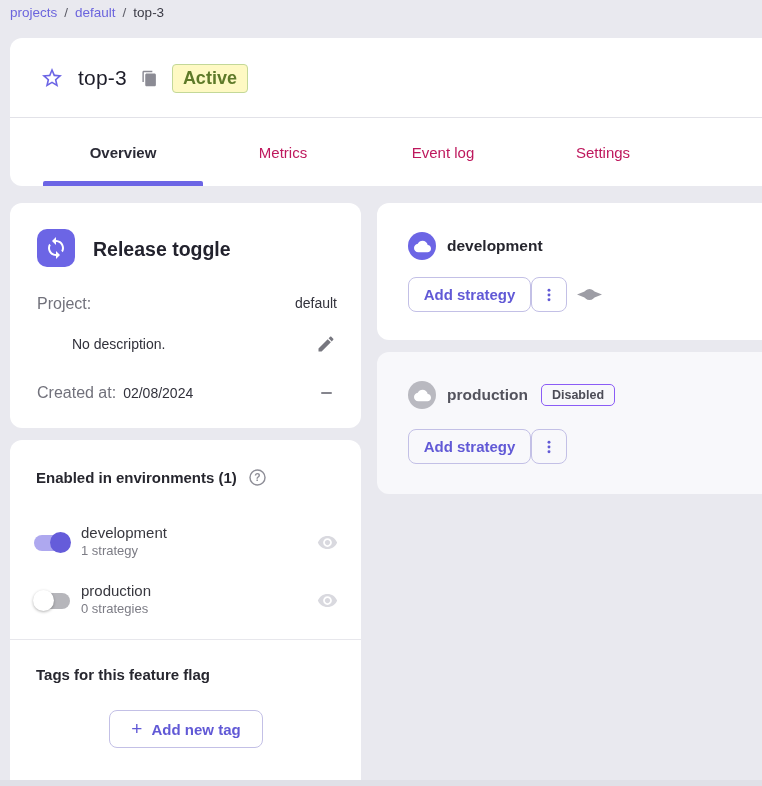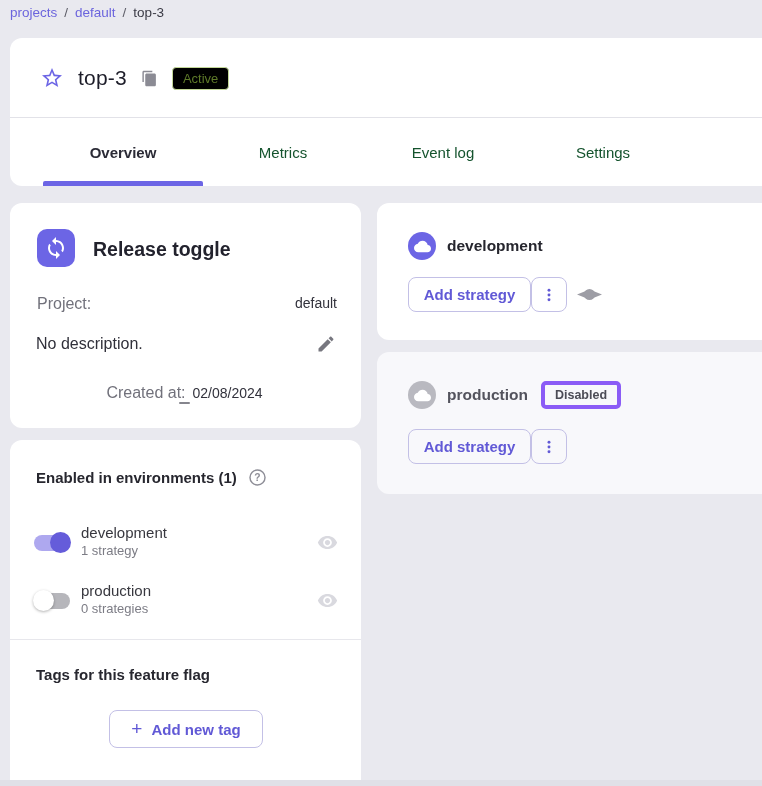--- a/index.html
+++ b/index.html
@@ -25,47 +25,47 @@
   .header-card { left: 10px; top: 38px; width: 790px; height: 148px; }
   .release-card { left: 10px; top: 203px; width: 351px; height: 225px; }
   .env-tags-card { left: 10px; top: 440px; width: 351px; height: 386px; }
   .dev-panel  { left: 377px; top: 203px; width: 405px; height: 137px; }
   .prod-panel { left: 377px; top: 352px; width: 405px; height: 142px; background: #f8f8fb; }
 
   
   .title-row { position: absolute; left: 30px; top: 0; height: 80px;
     display: flex; align-items: center; gap: 14px; }
   .flag-title { font-size: 21px; font-weight: 500; color: #1d1d29; letter-spacing: .2px; }
-  .badge-active { font-size: 13px; font-weight: 400; color: #5e7a29;
-    background: #000000; border: 1px solid #c3d898; border-radius: 4px;
+  .badge-active { font-size: 18px; font-weight: 700; color: #5e7a29;
+    background: #fef9c3; border: 1px solid #c3d898; border-radius: 4px;
     padding: 3px 10px; }
   .header-divider { position: absolute; left: 0; top: 79px; width: 100%;
     height: 1px; background: #e2e2e8; }
   .tabs { position: absolute; left: 33px; top: 80px; height: 68px; display: flex; }
   .tab { width: 160px; height: 100%; display: flex; align-items: center;
-    justify-content: center; font-size: 15px; color: #14532d; cursor: pointer;
+    justify-content: center; font-size: 15px; color: #be185d; cursor: pointer;
     position: relative; }
   .tab.active { font-weight: 700; color: #2b2b36; }
   .tab-indicator { position: absolute; left: 0; bottom: 0; width: 160px;
     height: 5px; background: #6c65e5; border-radius: 2px 2px 0 0; }
 
   
   .rt-icon { left: 27px; top: 26px; width: 38px; height: 38px;
     background: #6c65e5; border-radius: 10px; display: flex;
     align-items: center; justify-content: center; }
   .rt-title { left: 83px; top: 35px; font-size: 19.5px; color: #22222d; }
   .kv-label { font-size: 16px; color: #71717b; }
   .kv-value { font-size: 14px; color: #32323c; }
   .row-project { left: 27px; top: 92px; width: 300px; display: flex;
     justify-content: space-between; }
   .row-desc { left: 26px; top: 131px; width: 300px; display: flex;
     justify-content: space-between; align-items: center; }
-  .desc-text { font-size: 16px; color: #30303a; }
+  .desc-text { font-size: 14px; color: #30303a; margin-left: 36px; }
   .row-created { left: 27px; top: 181px; width: 295px; display: flex;
-    align-items: center; justify-content: space-between; flex-direction: column; }
+    align-items: center; justify-content: space-between; }
   .created-left { display: flex; gap: 7px; align-items: center; }
   .minus-icon { width: 11px; height: 2px; background: #85858d; border-radius: 1px; }
 
   
   .env-title-row { left: 26px; top: 28px; display: flex; align-items: center; gap: 11px; }
   .section-title { font-size: 15px; font-weight: 700; color: #27272f; }
   .env-row { left: 23px; width: 305px; height: 44px; display: flex; align-items: center; }
   .env-row.dev { top: 80px; }
   .env-row.prod { top: 138px; }
   .env-texts { margin-left: 10px; flex: 1; }
@@ -95,21 +95,21 @@
   
   .panel-head { left: 31px; top: 29px; display: flex; align-items: center; gap: 11px; }
   .cloud-circle { width: 28px; height: 28px; border-radius: 50%;
     display: flex; align-items: center; justify-content: center; flex: none; }
   .cloud-circle.purple { background: #6c65e5; }
   .cloud-circle.gray { background: #b9b9c0; }
   .panel-name { font-size: 15.5px; font-weight: 700; }
   .panel-name.dev-name { color: #26262e; }
   .panel-name.prod-name { color: #53535d; }
   .badge-disabled { font-size: 12.5px; font-weight: 700; color: #4c4c56;
-    border: 4px solid #8b5cf6; border-radius: 5px; padding: 3px 10px;
+    border: 1px solid #8b5cf6; border-radius: 5px; padding: 3px 10px;
     background: transparent; margin-left: 2px; }
   .panel-actions { left: 31px; display: flex; align-items: center; }
   .dev-panel .panel-actions { top: 74px; }
   .prod-panel .panel-actions { top: 77px; }
   .add-strategy-btn { width: 123px; height: 35px; }
   .prod-panel .add-strategy-btn, .prod-panel .kebab-btn { background: transparent; }
   .kebab-btn { width: 36px; height: 35px; display: flex; align-items: center;
     justify-content: center; background: #fff; border: 1px solid #c3c0e6;
     border-radius: 8px; cursor: pointer; }
   .lifecycle-icon { margin-left: 10px; }

